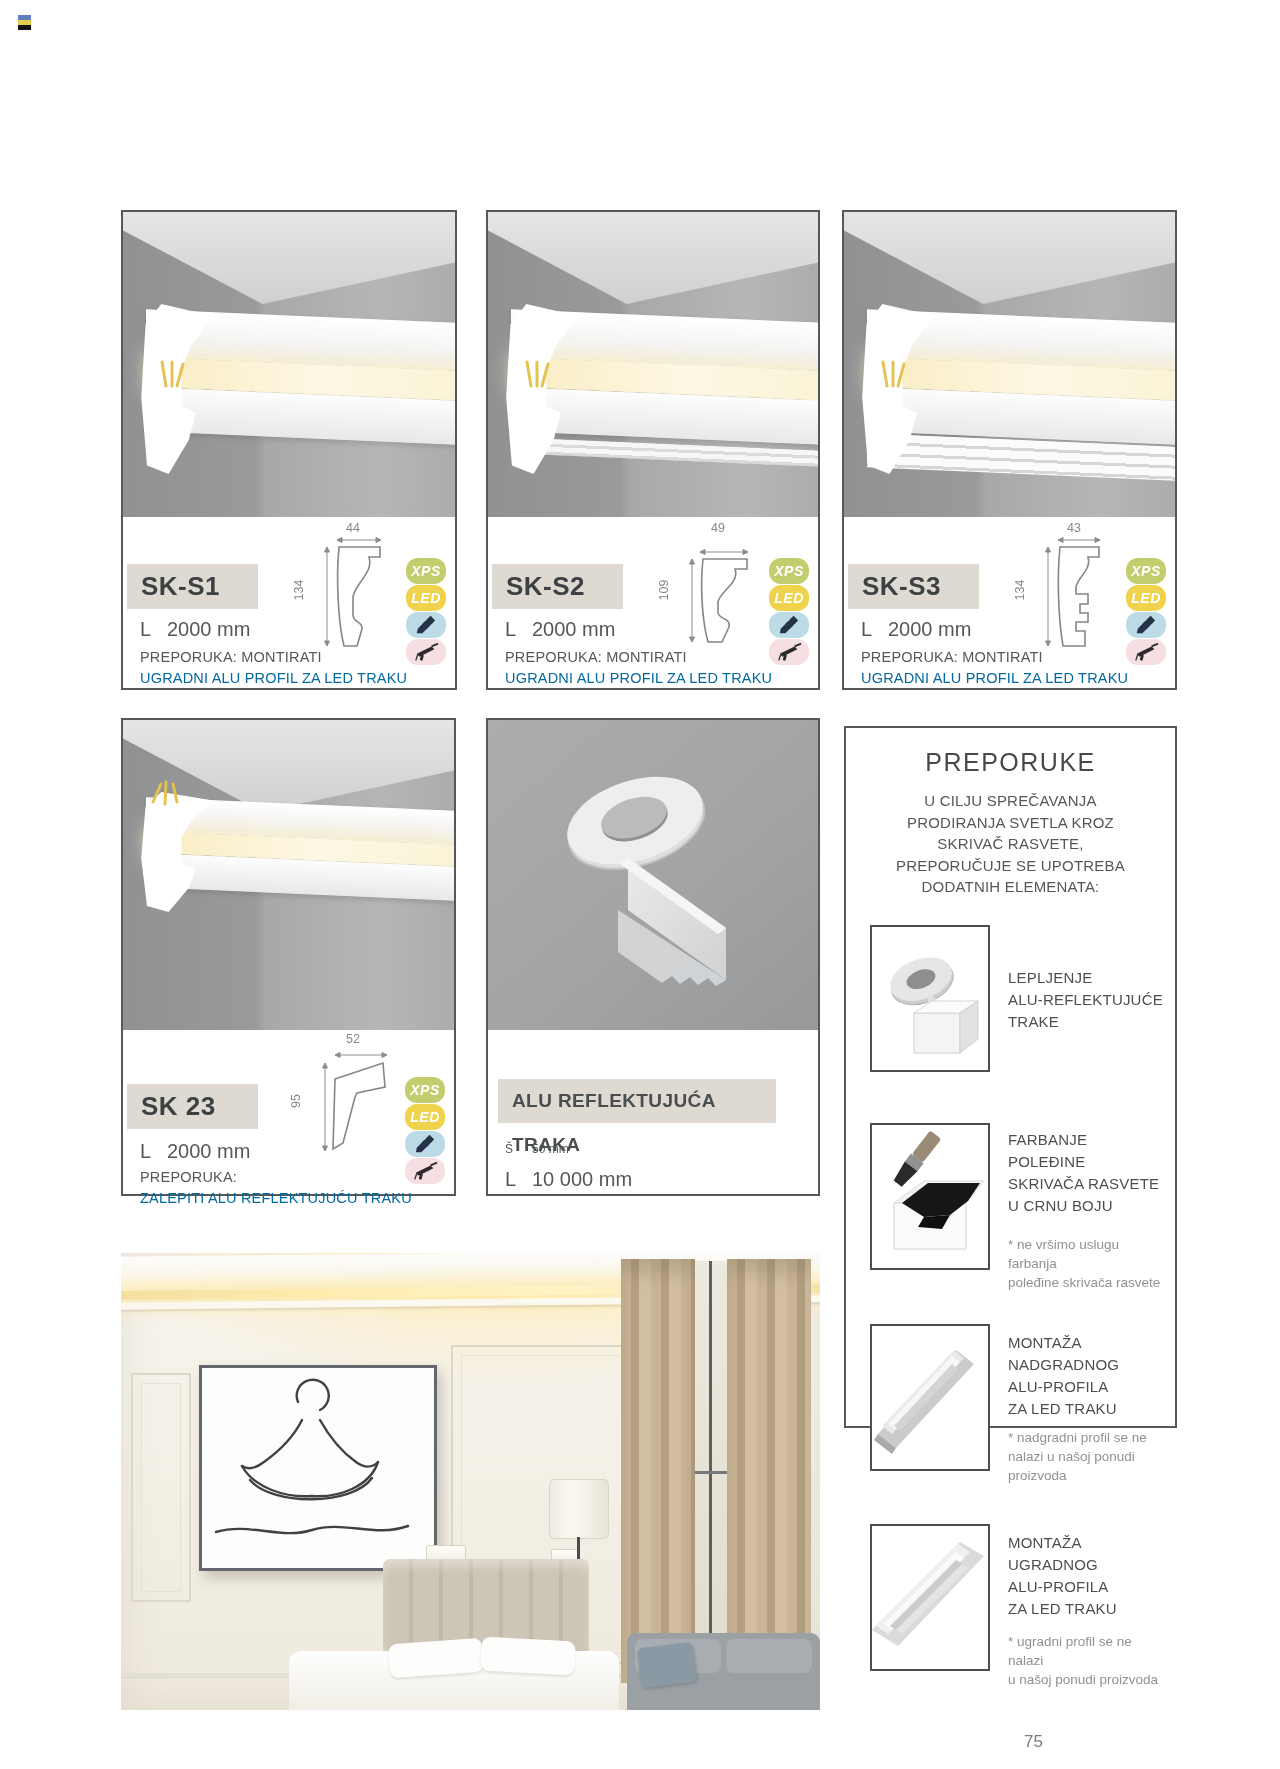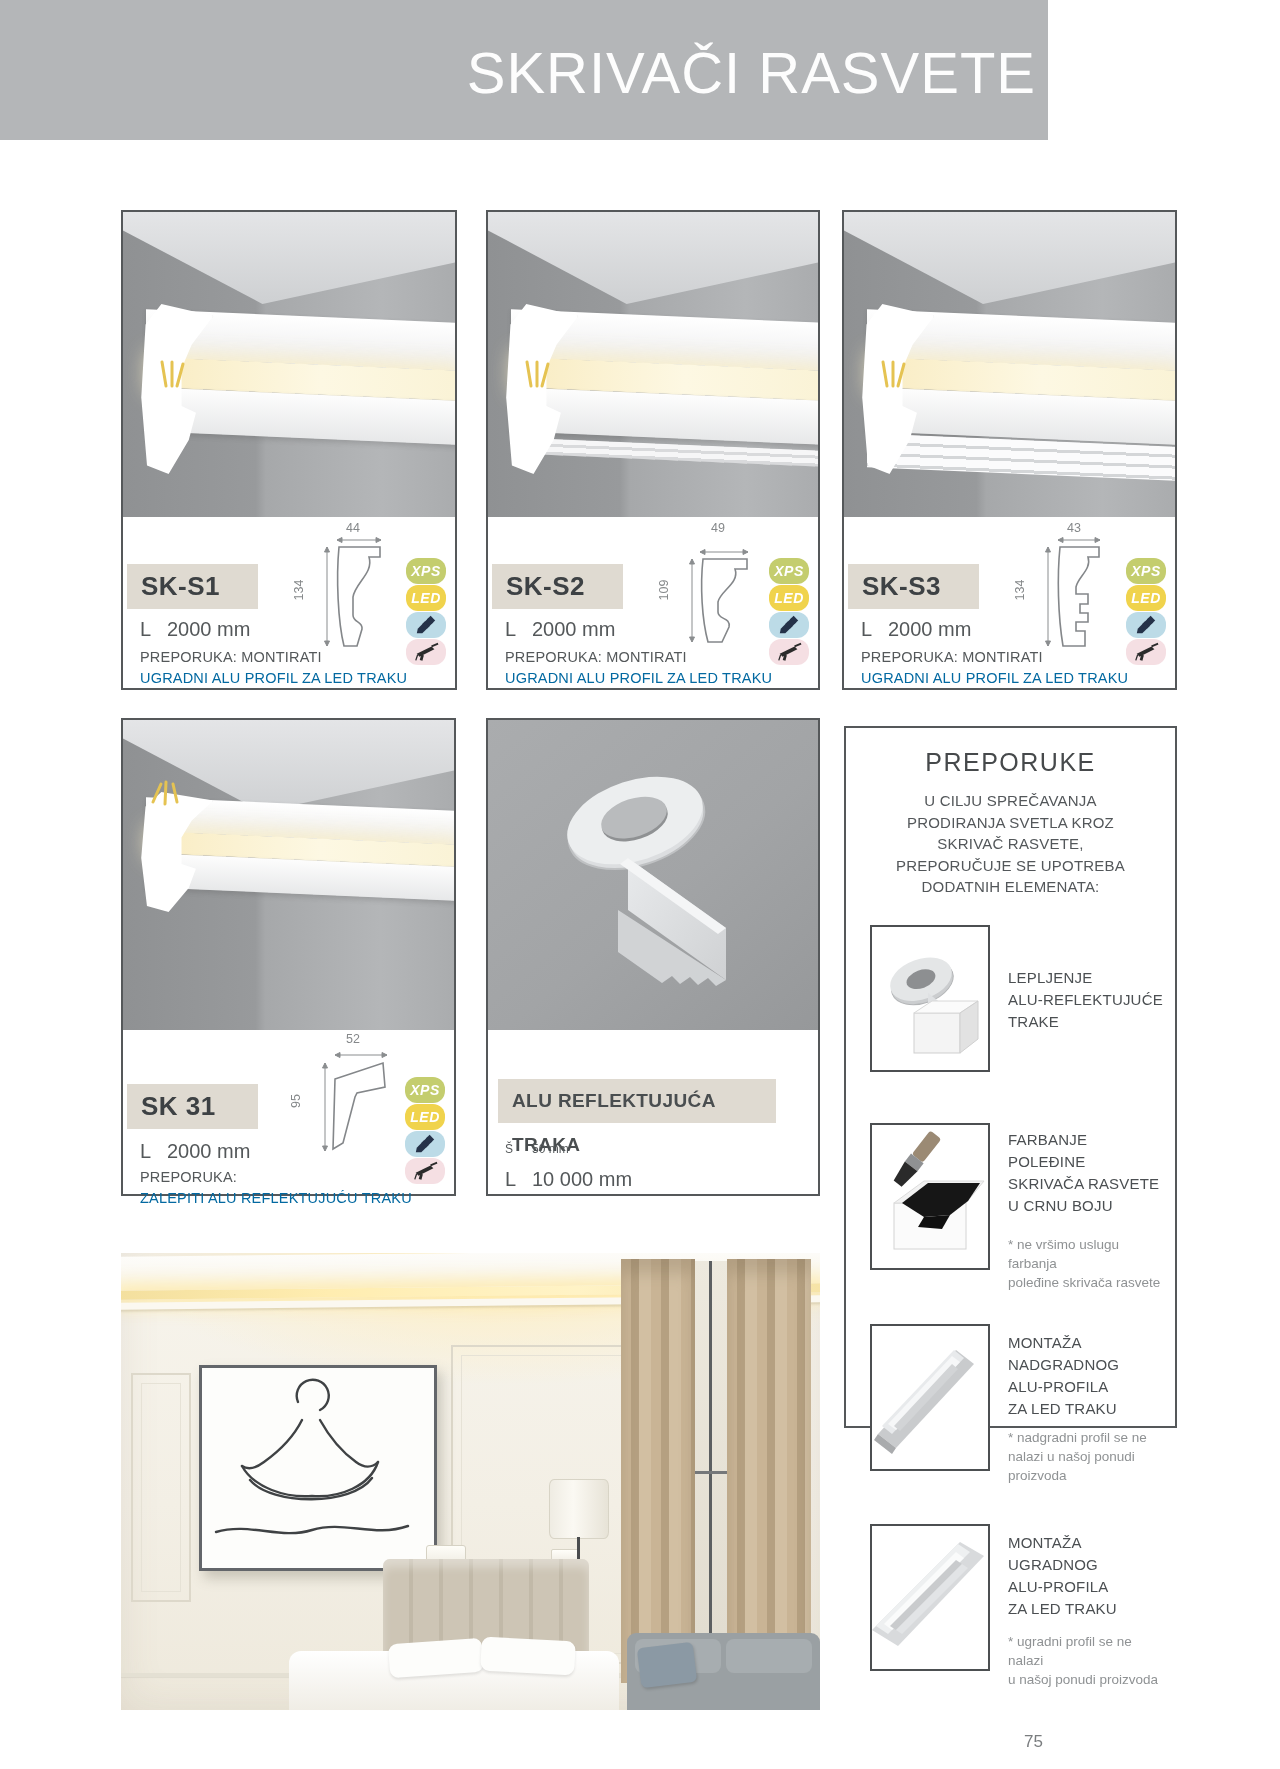--- a/index.html
+++ b/index.html
@@ -154,23 +154,20 @@
 <body>
 
 <div id="page">
 
   <div class="regmark">
     <div class="rm-blue"></div>
       <div class="rm-yellow"></div>
       <div class="rm-black"></div>
   </div>
 
-  <header class="banner">
-    <h1>SKRIVAČI RASVETE</h1>
-  </header>
 
   <section class="card" style="left:121px;top:210px;width:336px;height:480px;">
     <div class="photo">
       <div class="ceiling"></div>
       <div class="band-top"></div>
         <div class="band-glow"></div>
         <div class="band-bottom"></div>
       <div class="profile-left"></div>
       <svg class="rays" width="34" height="30">
         <g stroke="#e5c352" stroke-width="3" stroke-linecap="round">
@@ -366,21 +363,21 @@
       <svg class="rays" width="34" height="30">
         <g stroke="#e5c352" stroke-width="3" stroke-linecap="round">
           <line x1="4" y1="24" x2="12" y2="6"></line>
             <line x1="16" y1="26" x2="17" y2="4"></line>
             <line x1="28" y1="24" x2="24" y2="6"></line>
         </g>
       </svg>
     </div>
     <div class="content" style="top:310px;">
       <div class="name-box" style="top:54px;">
-        <span>SK 31</span>
+        <span>SK 23</span>
       </div>
       <div class="dim" style="top:2px;">
         <span class="dim-w">52</span>
         <span class="dim-h">95</span>
         <svg width="88" height="112" viewBox="0 0 88 112">
           <g stroke="#8a8d8f" stroke-width="1" fill="none">
             <line x1="26" y1="10" x2="78" y2="10"></line>
             <path d="M26,10 l5,-2.5 v5 z M78,10 l-5,-2.5 v5 z" fill="#8a8d8f"></path>
             <line x1="16" y1="18" x2="16" y2="106"></line>
             <path d="M16,18 l-2.5,5 h5 z M16,106 l-2.5,-5 h5 z" fill="#8a8d8f"></path>

